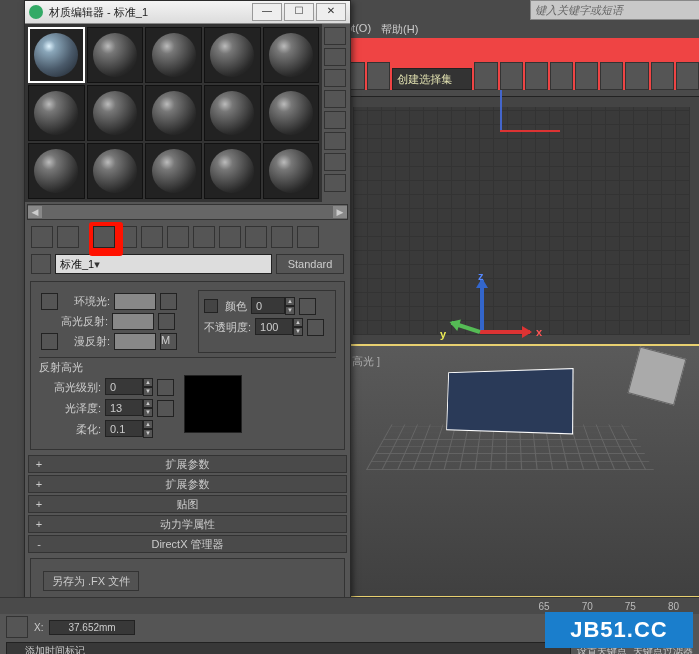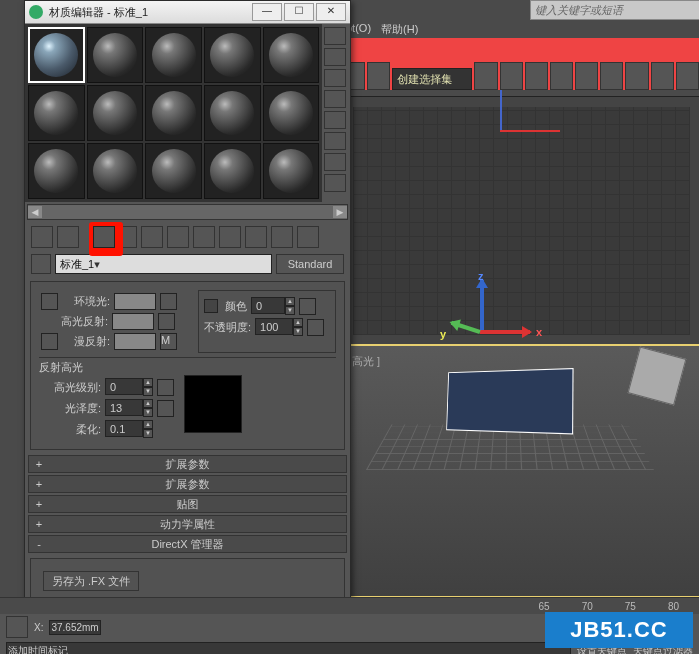--- a/index.html
+++ b/index.html
@@ -70,21 +70,21 @@
 .preview-box{width:56px;height:56px;background:#000;border:1px solid #222;margin-left:8px}
 .rollup{height:16px;background:#4a4a4a;border:1px solid #333;margin:2px 3px;display:flex;align-items:center;position:relative}
 .rollup .pm{width:12px;text-align:center;position:absolute;left:4px}
 .rollup .rtxt{flex:1;text-align:center}
 .saveas{display:inline-block;height:18px;border:1px solid #333;padding:0 8px;line-height:18px;margin:4px}
 .combo{height:18px;background:#ddd;border:1px solid #222;color:#111;padding:0 4px;display:flex;align-items:center;justify-content:space-between}
 .combo:after{content:"▾"}
 .statusbar{position:absolute;bottom:0;left:0;width:699px;height:56px;background:#555;border-top:1px solid #333}
 .ruler{height:16px;background:#4a4a4a;display:flex;justify-content:flex-end;gap:32px;padding-right:20px;align-items:center;font-size:10px;color:#bbb}
 .sb-row{display:flex;align-items:center;gap:6px;padding:2px 6px;font-size:10px}
-.sb-field{background:#383838;border:1px solid #222;padding:1px 1px}
+.sb-field{background:#383838;border:1px solid #222;padding:1px 18px}
 .watermark{position:absolute;bottom:6px;right:6px;width:148px;height:36px;background:#1a7ecc;color:#fff;font-size:22px;font-weight:bold;font-family:Arial;display:flex;align-items:center;justify-content:center;letter-spacing:1px}
 </style>
 </head>
 <body>
 
 <div class="bg-main">
 
   <div class="top-search">键入关键字或短语</div>
 
   <div class="main-menu">

